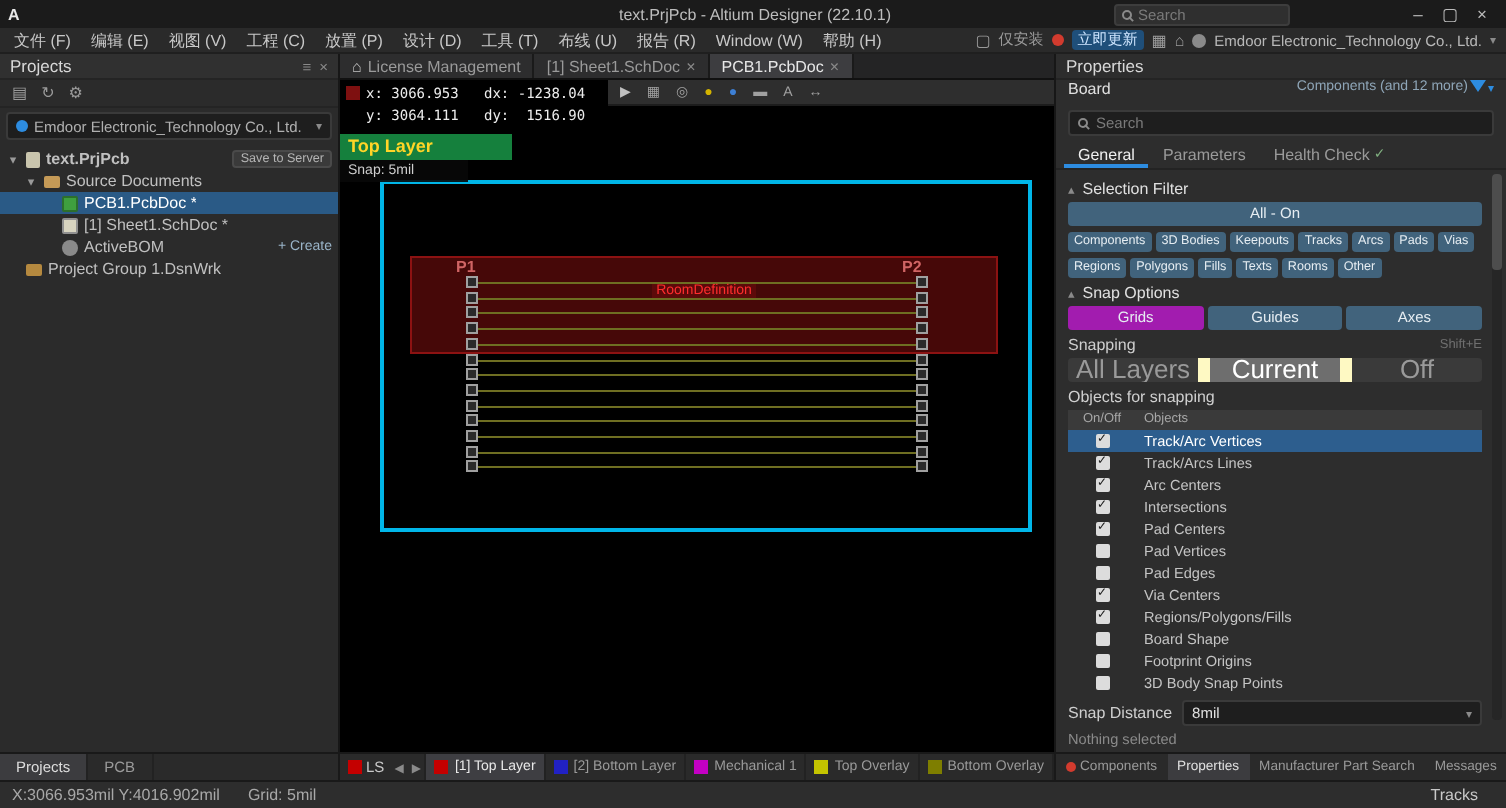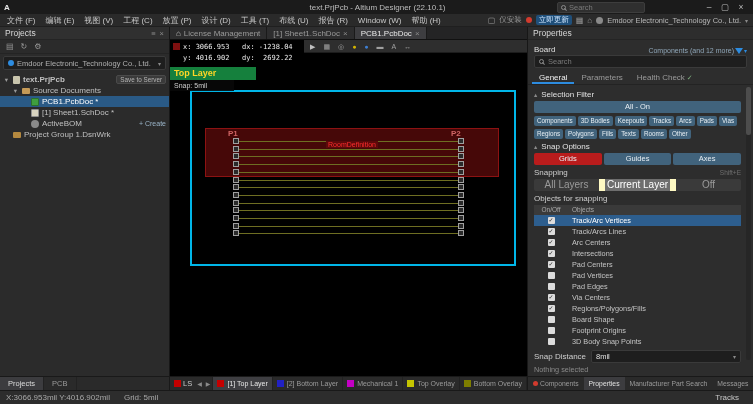--- a/index.html
+++ b/index.html
@@ -83,43 +83,43 @@
   .pad{position:absolute;width:6px;height:6px;background:#2a2a2a;border:1px solid #a0a0a0;}
   .room-label-wrap{position:absolute;left:35px;top:99px;width:294px;text-align:center;z-index:3;}
   .room-label{display:inline-block;background:#5c0a0a;color:#ff2d2d;font-size:7px;padding:0 2px;}
   .des{position:absolute;color:#d06464;font-weight:bold;font-size:8px;z-index:3;}
   #p1{left:58px;top:89px;}
   #p2{left:281px;top:89px;}
 
   
   .right-panel{width:226px;background:#2d2d2d;border-left:1px solid #171717;display:flex;flex-direction:column;font-size:8px;}
   .props-head{background:#2d2d2d;}
-  .board-row{height:14px;display:flex;align-items:flex-end;padding:0 6px;gap:1px;flex:0 0 auto;}
+  .board-row{height:14px;display:flex;align-items:flex-start;padding:0 6px;gap:1px;flex:0 0 auto;}
   .board-lbl{color:#e0e0e0;}
   .scope{margin-left:auto;color:#8fa6b8;font-size:7px;white-space:nowrap;}
   .funnel{width:0;height:0;border-left:4px solid transparent;border-right:4px solid transparent;border-top:6px solid #2d8ce0;}
   .funnel-caret{color:#2d8ce0;font-size:6px;}
   .search-row{padding:1px 6px 3px;flex:0 0 auto;}
   .p-search{height:13px;background:#1e1e1e;border:1px solid #3a3a3a;border-radius:2px;display:flex;align-items:center;gap:4px;padding:0 4px;}
   .ptabs{display:flex;padding:0 4px;border-bottom:1px solid #232323;height:14px;flex:0 0 auto;}
   .ptab{padding:0 7px;line-height:14px;color:#9a9a9a;display:flex;gap:2px;align-items:center;font-size:8px;}
   .ptab.active{color:#f0f0f0;box-shadow:inset 0 -2px 0 #2d8ce0;}
   .ptab-check{color:#7fae7f;font-size:7px;}
   .props-content{flex:1;padding:2px 12px 0 6px;position:relative;overflow:hidden;}
   .sec-head{display:flex;align-items:center;gap:4px;color:#e0e0e0;font-size:8px;margin:3px 0 2px;}
   .sec-caret{color:#8a8a8a;font-size:6.5px;}
   .all-on{height:12px;background:#41637c;border-radius:2px;color:#e6edf2;font-size:7.5px;text-align:center;line-height:12px;margin:1px 0 3px;}
   .frow{display:flex;gap:2px;margin:0 0 3px;}
   .fchip{background:#41637c;border-radius:2px;color:#e6edf2;font-size:6.3px;line-height:10px;height:10px;padding:0 3px;white-space:nowrap;}
   .sbtn{flex:1;text-align:center;background:#41637c;border-radius:2px;color:#e6edf2;font-size:7.5px;height:12px;line-height:12px;}
-  .sbtn.active{background:#b91c1c;}
+  .sbtn.active{background:#a21caf;}
   .snapping-row{display:flex;align-items:center;color:#cfcfcf;font-size:8px;margin:2px 0;}
   .hint{margin-left:auto;color:#6f6f6f;font-size:6.5px;}
   .segctl{display:flex;height:12px;margin-bottom:3px;border-radius:2px;overflow:hidden;}
-  .seg{flex:1;background:#3a3a3a;color:#9a9a9a;text-align:center;line-height:12px;font-size:10px;}
+  .seg{flex:1;background:#3a3a3a;color:#9a9a9a;text-align:center;line-height:12px;font-size:13px;}
   .seg+.seg{border-left:6px solid #fef9c3;}
   .seg.active{background:#6e6e6e;color:#fff;}
   .obj-label{color:#cfcfcf;font-size:8px;margin:2px 0;}
   .snap-thead{display:flex;background:#3a3a3a;height:10px;line-height:10px;color:#a8a8a8;font-size:6.5px;}
   .col-onoff{width:34px;text-align:center;flex:0 0 auto;display:flex;justify-content:center;align-items:center;}
   .col-obj{flex:1;padding-left:4px;overflow:hidden;white-space:nowrap;}
   .snap-row{display:flex;height:11px;align-items:center;color:#c4c4c4;font-size:7.3px;}
   .snap-row.selected{background:#2d5e8e;color:#fff;}
   .cb{width:7px;height:7px;background:#dcdcdc;border-radius:1px;line-height:7px;font-size:6px;color:#222;text-align:center;}
   .sd-row{display:flex;align-items:center;gap:5px;margin-top:3px;color:#cfcfcf;font-size:8px;}
@@ -279,21 +279,21 @@
             <span class="cticon" style="color: rgb(212, 180, 0);">●</span>
             <span class="cticon" style="color: rgb(61, 127, 212);">●</span>
             <span class="cticon" style="color: rgb(160, 160, 160);">▬</span>
             <span class="cticon" style="color: rgb(160, 160, 160);">A</span>
             <span class="cticon" style="color: rgb(160, 160, 160);">↔</span>
           </div>
         <div class="hud">
           <span class="origin-sq"></span>
           <div class="hud-lines">
             <div>x: 3066.953   dx: -1238.04</div>
-            <div>y: 4016.902   dy:  2692.22</div>
+            <div>y: 3064.111   dy:  1516.90</div>
           </div>
         </div>
         <div class="hud-layer">Top Layer</div>
         <div class="hud-snap">Snap: 5mil</div>
         <div class="board-outline"></div>
         <div class="room"></div>
         <div id="pcb-objects">
             <div class="trace" style="top: 101px; left: 69px; width: 219px; background: rgb(110, 110, 34);"></div>
             <div class="pad" style="left: 63px; top: 98px;"></div>
             <div class="pad" style="left: 288px; top: 98px;"></div>

